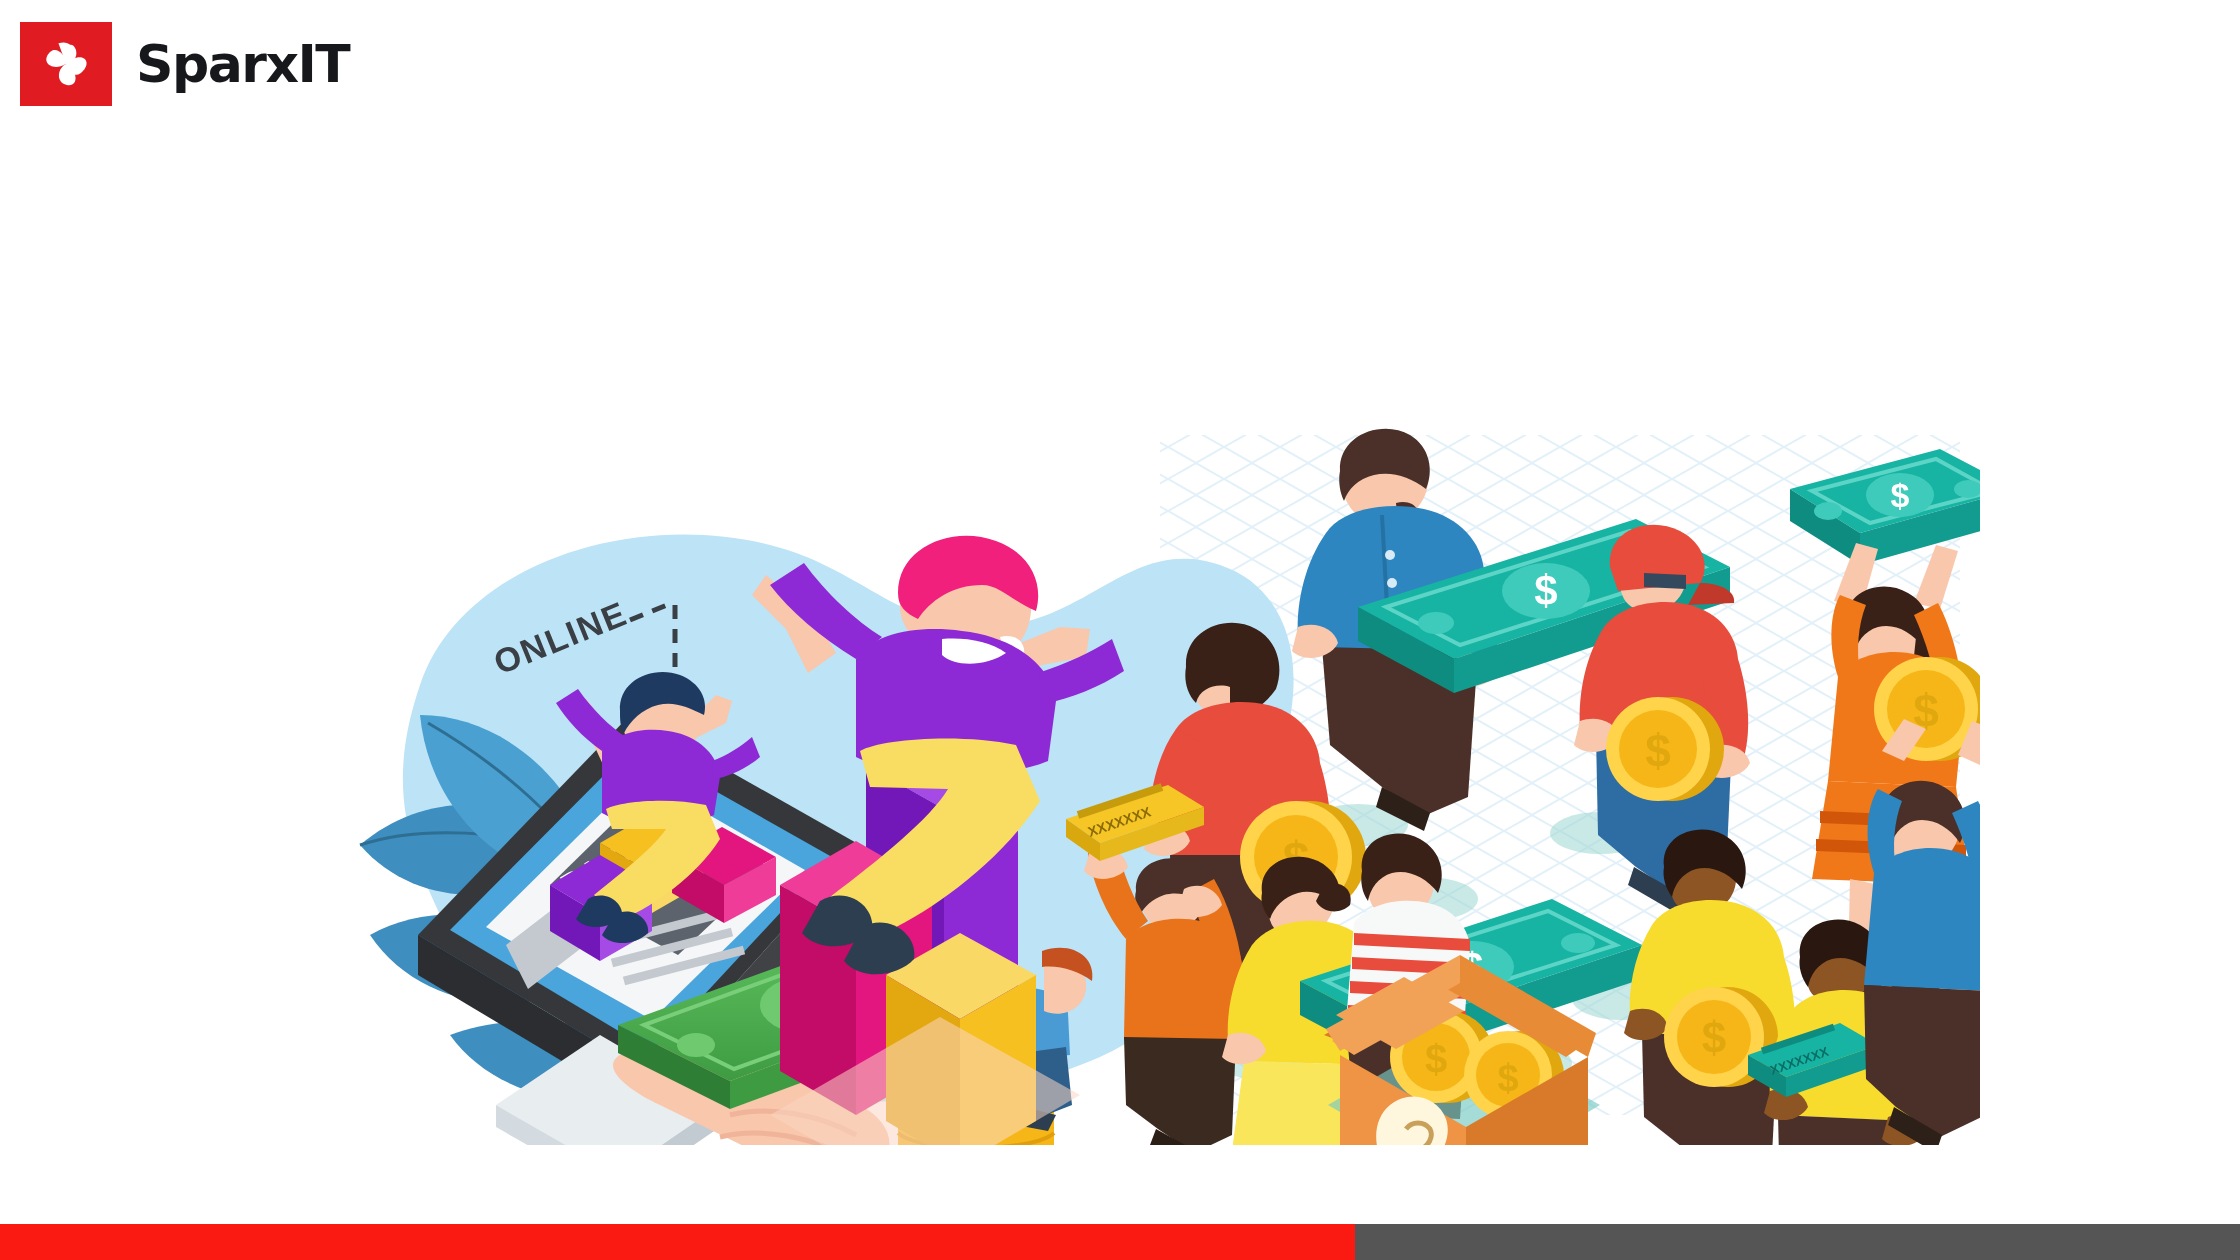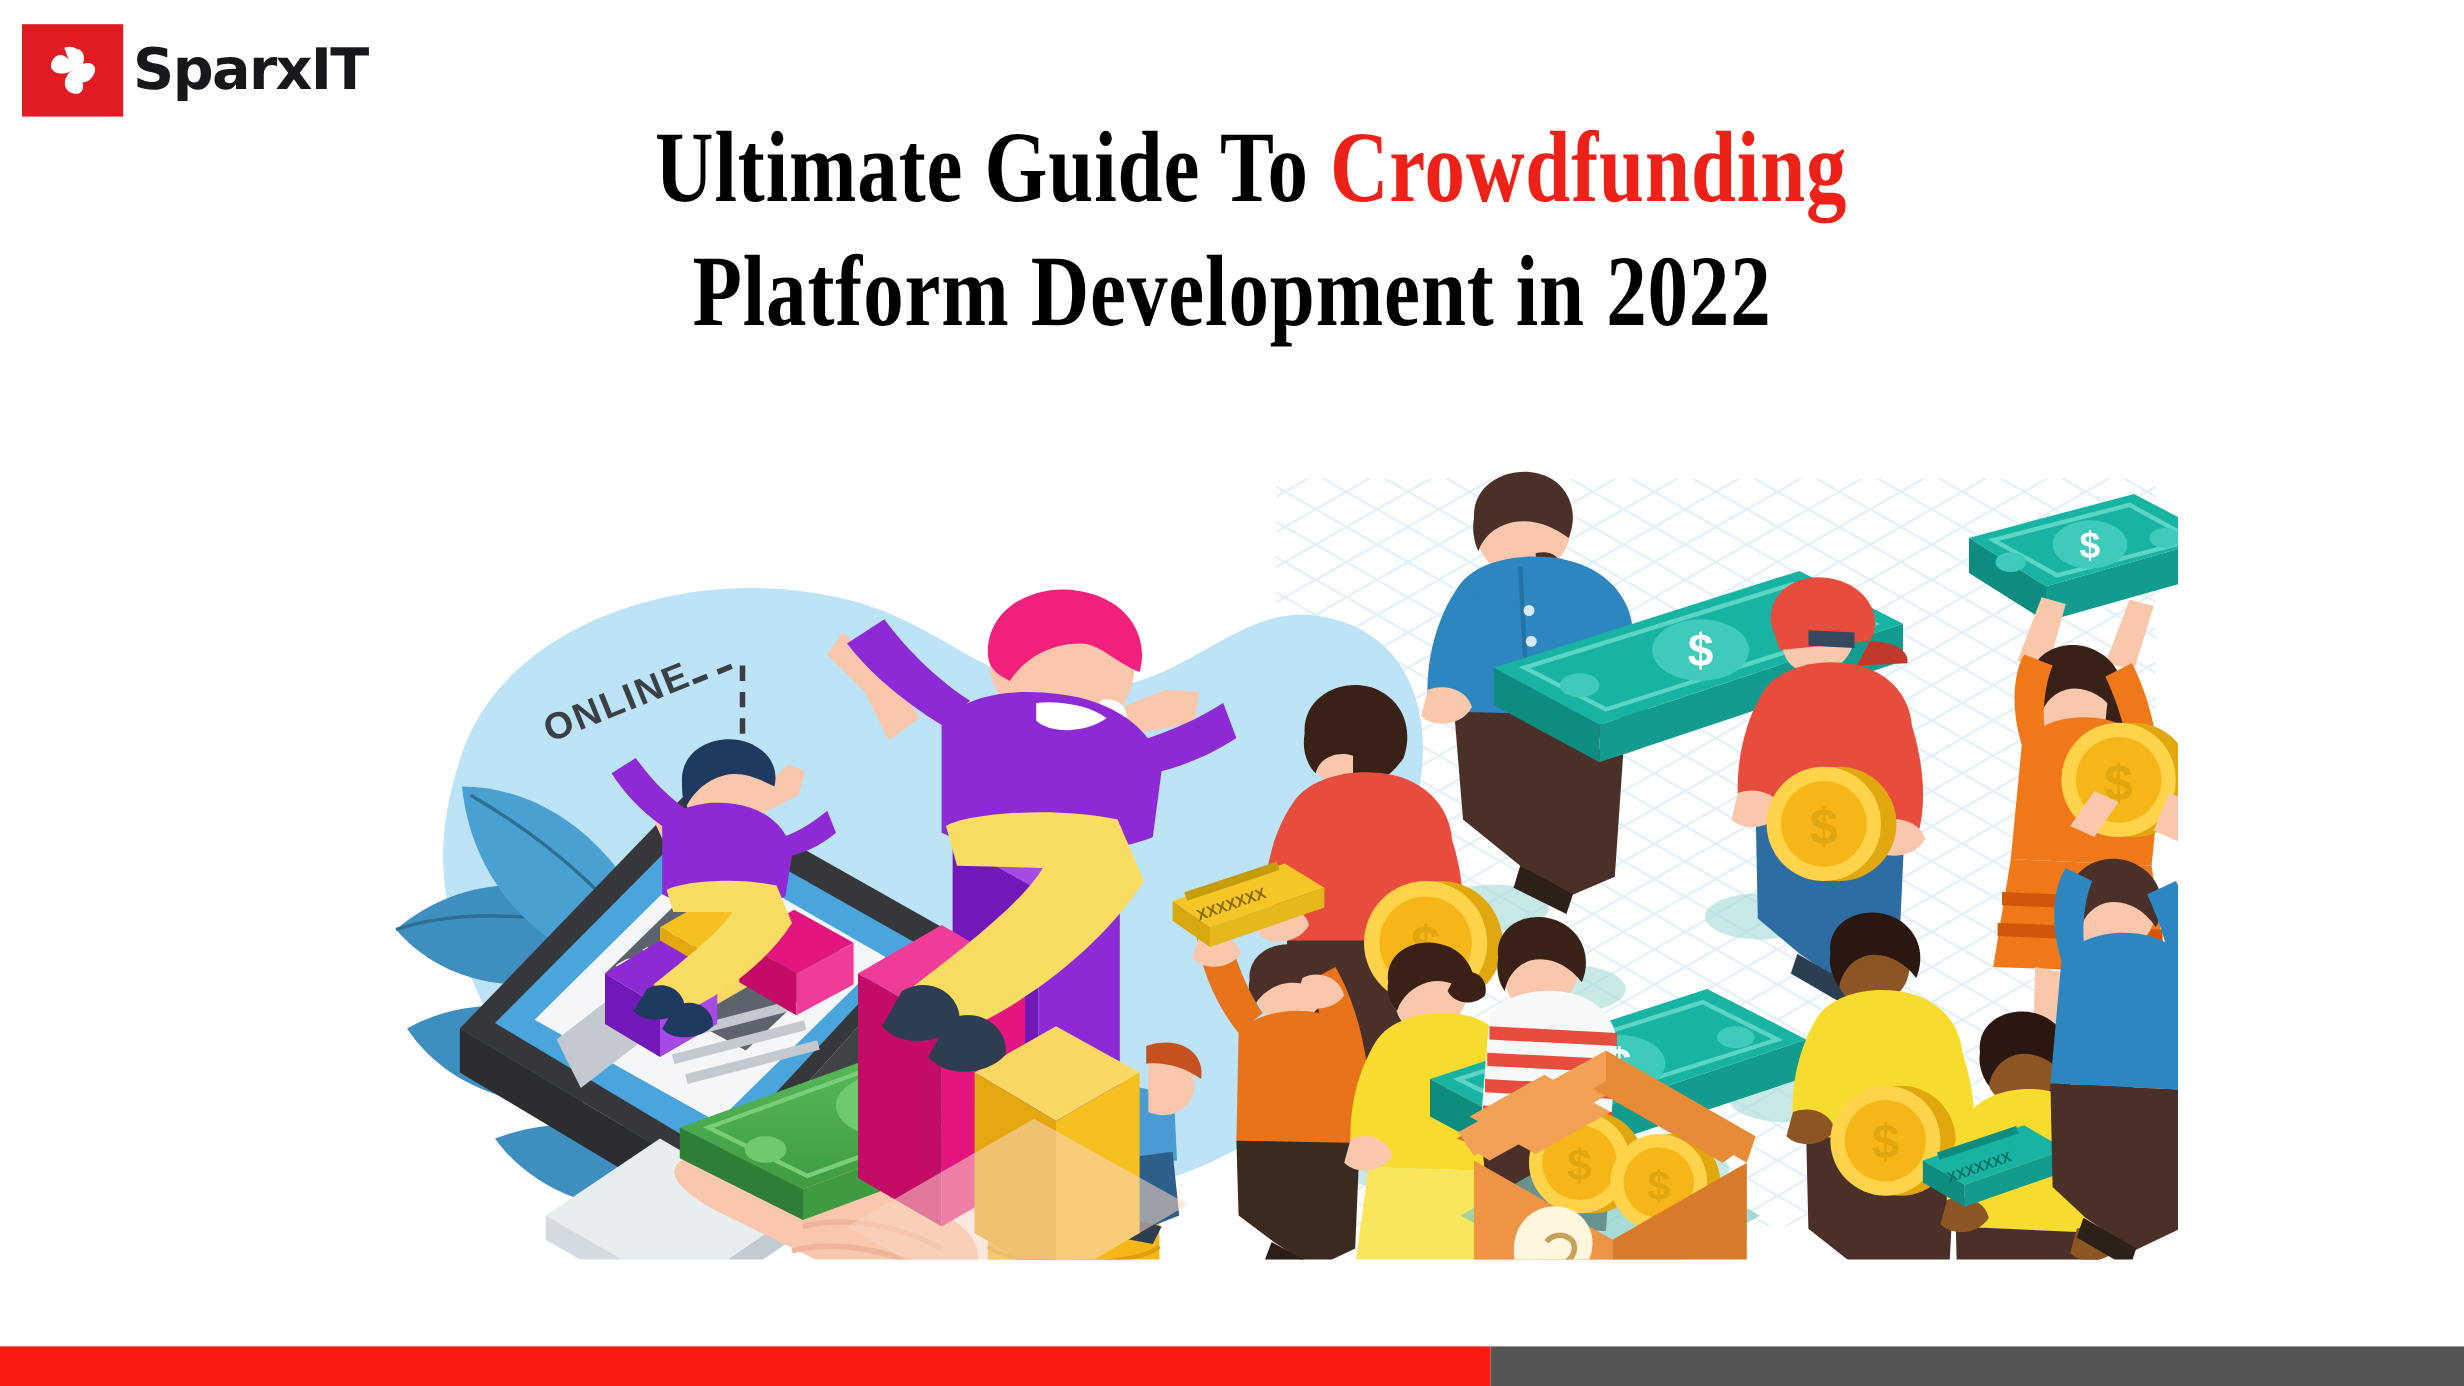--- a/index.html
+++ b/index.html
@@ -1,20 +1,20 @@
 <!DOCTYPE html>
 <html><head>
 <meta charset="utf-8">
 <style>
   html,body{margin:0;padding:0;background:#fff;}
   body{width:2240px;height:1260px;overflow:hidden;font-family:"Liberation Sans",sans-serif;}
   .page{position:relative;width:2240px;height:1260px;background:#ffffff;overflow:hidden;}
 
   
-  .logo-wrap{position:absolute;left:20px;top:22px;display:flex;align-items:center;gap:9px;}
+  .logo-wrap{position:absolute;left:20px;top:22px;display:flex;align-items:center;gap:24px;}
   .logo-mark{width:92px;height:84px;background:#E11B22;display:block;position:relative;}
   .logo-mark svg{position:absolute;left:0;top:0;}
   .logo-text{font-family:"DejaVu Sans",sans-serif;font-weight:bold;font-size:52px;letter-spacing:-1.5px;color:#16181c;line-height:1;}
 
   
   .title-block{position:absolute;left:0;top:96px;width:2240px;text-align:center;}
   .title-line{font-family:"Liberation Serif","DejaVu Serif",serif;font-weight:bold;
     font-size:92px;line-height:1.22;color:#000000;white-space:nowrap;
     transform:scaleX(0.80);transform-origin:center center;letter-spacing:1px;}
   .title-line.l1{margin-left:35px;}
@@ -42,26 +42,20 @@
           <path d="M46 42 C60 28 74 38 62 50 C56 56 46 52 46 42 Z"></path>
           <path d="M46 42 C60 50 58 68 44 62 C36 58 38 46 46 42 Z"></path>
           <path d="M46 42 C32 50 20 40 30 30 C36 24 46 32 46 42 Z"></path>
           <path d="M46 42 C40 26 52 16 56 28 C58 36 52 42 46 42 Z"></path>
         </g>
       </svg>
     </span>
     <span class="logo-text" style="color: rgb(22, 24, 28);">SparxIT</span>
   </div>
 
-  <div class="title-block">
-    <div class="title-line l1" style="color: rgb(0, 0, 0);">
-      <span>Ultimate Guide To </span><span class="accent" style="color: rgb(238, 33, 24);">Crowdfunding</span>
-    </div>
-    <div class="title-line l2" style="color: rgb(0, 0, 0);">Platform Development in 2022</div>
-  </div>
 
   <div class="illus">
     <svg viewBox="0 0 1680 730" xmlns="http://www.w3.org/2000/svg">
       <defs>
         <pattern id="isogrid" width="56" height="32" patternUnits="userSpaceOnUse">
           <path d="M0 16 L28 0 L56 16 L28 32 Z" fill="none" stroke="#DCEDF8" stroke-width="2"></path>
         </pattern>
         <linearGradient id="billG" x1="0" y1="0" x2="0" y2="1">
           <stop offset="0" stop-color="#5FC25F"></stop>
             <stop offset="1" stop-color="#3E9B42"></stop>

